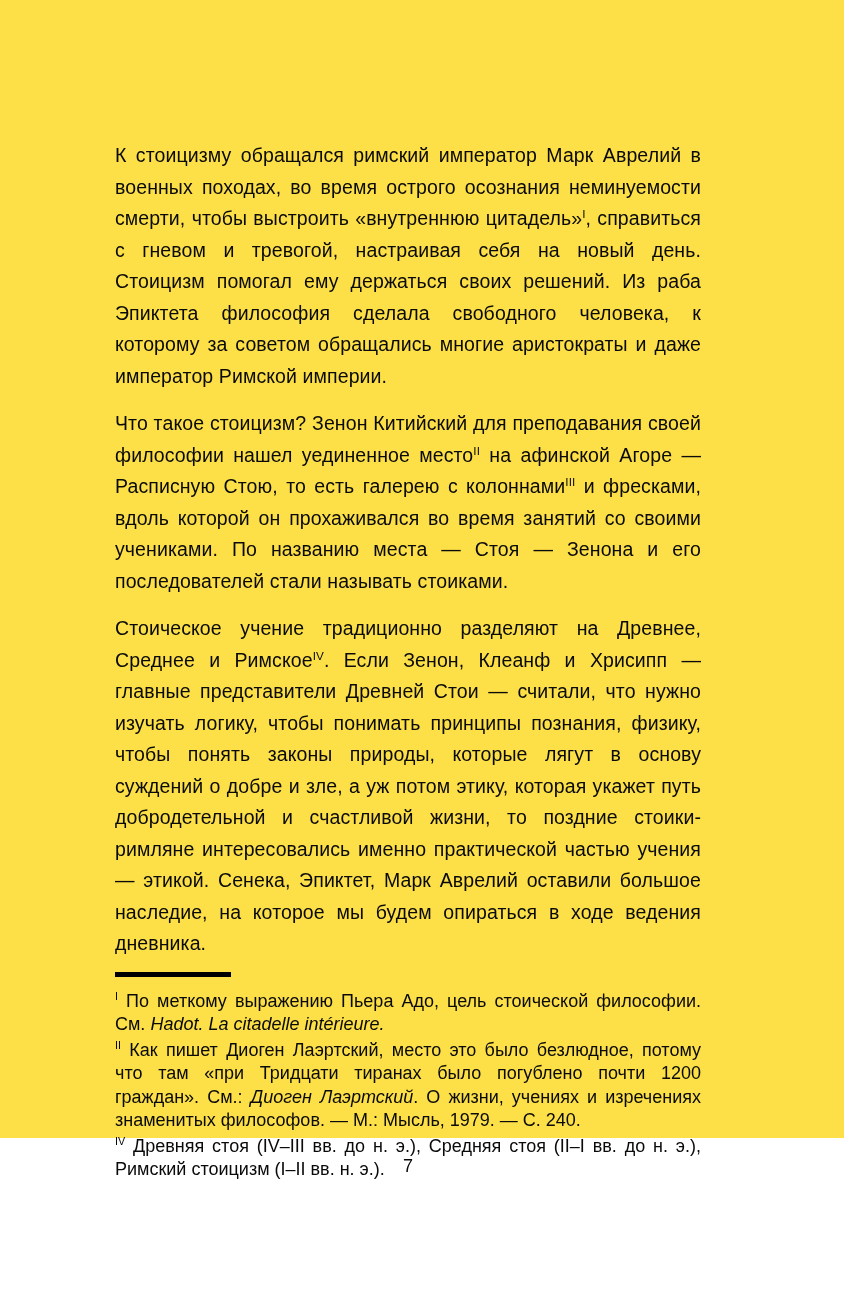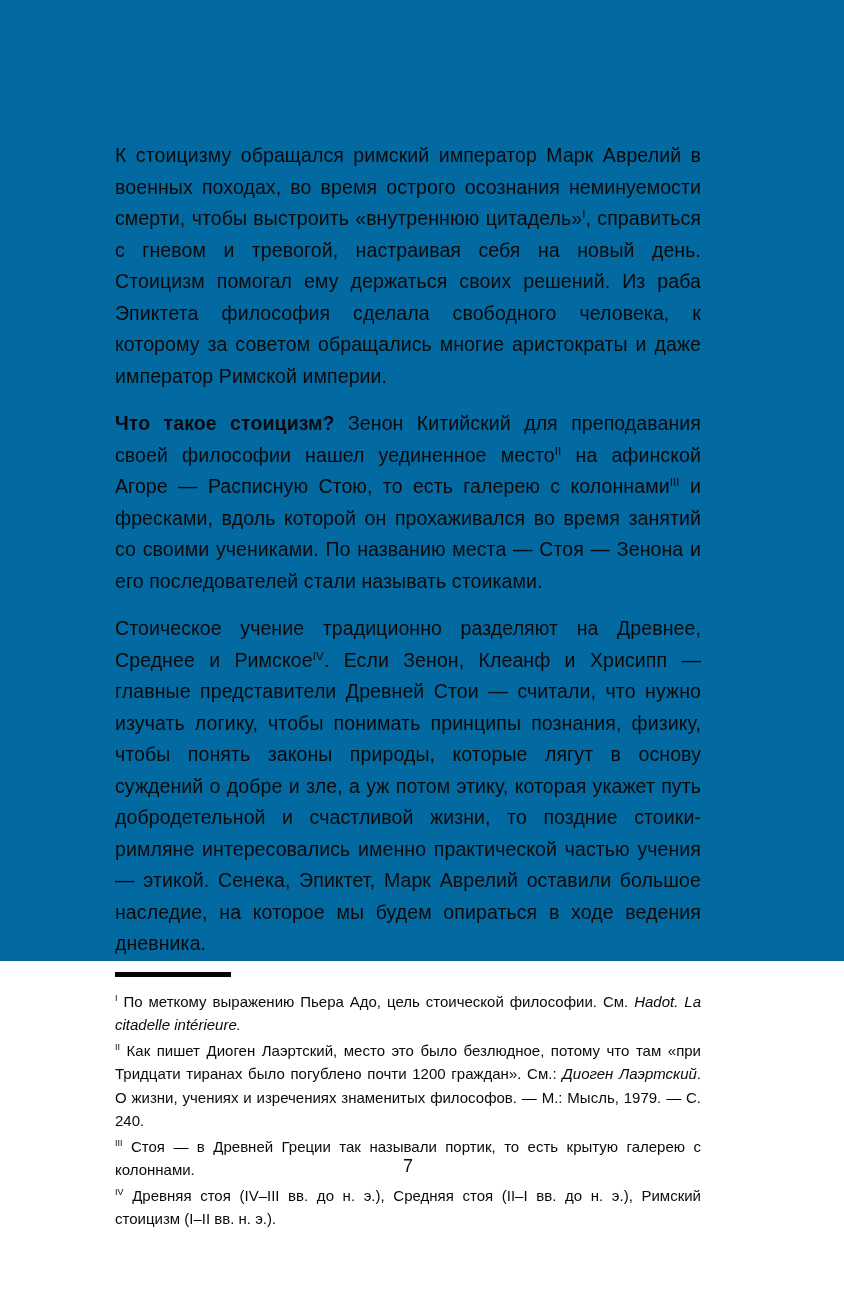--- a/index.html
+++ b/index.html
@@ -12,59 +12,59 @@
     width: 844px;
     height: 1311px;
     font-family: "Liberation Sans", sans-serif;
     color: #0a0a0a;
     position: relative;
     overflow: hidden;
   }
   .page {
     position: relative;
     width: 844px;
-    height: 961px;
-    background: #0369a1;
+    height: 1138px;
+    background: #fde047;
   }
   .text-block {
     position: absolute;
     left: 115px;
     top: 140px;
     width: 586px;
   }
   .para {
     margin: 0 0 16px 0;
     font-size: 19.5px;
     line-height: 31.5px;
     text-align: justify;
     letter-spacing: 0.1px;
     hyphens: auto;
     -webkit-hyphens: auto;
   }
   .para:last-of-type {
     margin-bottom: 12px;
   }
-  .bold { font-weight: bold; margin-top: 33px; }
+  .bold { font-weight: normal; margin-top: 33px; }
   .italic { font-style: italic; }
   sup {
     font-size: 0.6em;
     line-height: 0;
     vertical-align: super;
   }
   .fn-rule {
     border: none;
     width: 116px;
     height: 5px;
     background: #000000;
     margin: 8px 0 13px 0;
     display: block;
   }
   .footnote {
     margin: 0 0 2px 0;
-    font-size: 15px;
+    font-size: 18px;
     line-height: 23.5px;
     text-align: justify;
     hyphens: auto;
     -webkit-hyphens: auto;
   }
   .folio {
     position: absolute;
     left: 115px;
     width: 586px;
     top: 1156px;
@@ -80,18 +80,17 @@
   <main class="text-block">
     <div id="body-paragraphs">
         <p class="para"><span>К стоицизму обращался римский император Марк Аврелий в военных походах, во время острого осознания неминуемости смерти, чтобы выстроить «внутреннюю цитадель»</span><sup>I</sup><span>, справиться с гневом и тревогой, настраивая себя на новый день. Стоицизм помогал ему держаться своих решений. Из раба Эпиктета философия сделала свободного человека, к которому за советом обращались многие аристократы и даже император Римской империи.</span></p>
         <p class="para"><span class="bold">Что такое стоицизм? </span><span>Зенон Китийский для преподавания своей философии нашел уединенное место</span><sup>II</sup><span> на афинской Агоре — Расписную Стою, то есть галерею с колоннами</span><sup>III</sup><span> и фресками, вдоль которой он прохаживался во время занятий со своими учениками. По названию места — Стоя — Зенона и его последователей стали называть стоиками.</span></p>
         <p class="para"><span>Стоическое учение традиционно разделяют на Древнее, Среднее и Римское</span><sup>IV</sup><span>. Если Зенон, Клеанф и Хрисипп — главные представители Древней Стои — считали, что нужно изучать логику, чтобы понимать принципы познания, физику, чтобы понять законы природы, которые лягут в основу суждений о добре и зле, а уж потом этику, которая укажет путь добродетельной и счастливой жизни, то поздние стоики-римляне интересовались именно практической частью учения — этикой. Сенека, Эпиктет, Марк Аврелий оставили большое наследие, на которое мы будем опираться в ходе ведения дневника.</span></p>
       </div>
     <hr class="fn-rule">
     <div id="footnotes">
         <p class="footnote"><sup>I</sup><span> По меткому выражению Пьера Адо, цель стоической философии. См. </span><span class="italic">Hadot. La citadelle intérieure.</span></p>
         <p class="footnote"><sup>II</sup><span> Как пишет Диоген Лаэртский, место это было безлюдное, потому что там «при Тридцати тиранах было погублено почти 1200 граждан». См.: </span><span class="italic">Диоген Лаэртский</span><span>. О жизни, учениях и изречениях знаменитых философов. — М.: Мысль, 1979. — С. 240.</span></p>
-        <p class="footnote"><sup>III</sup><span> Стоя — в Древней Греции так называли портик, то есть крытую галерею с колоннами.</span></p>
         <p class="footnote"><sup>IV</sup><span> Древняя стоя (IV–III вв. до н. э.), Средняя стоя (II–I вв. до н. э.), Римский стоицизм (I–II вв. н. э.).</span></p>
       </div>
   </main>
   <footer class="folio">7</footer>
 </div>
 
 </body></html>

